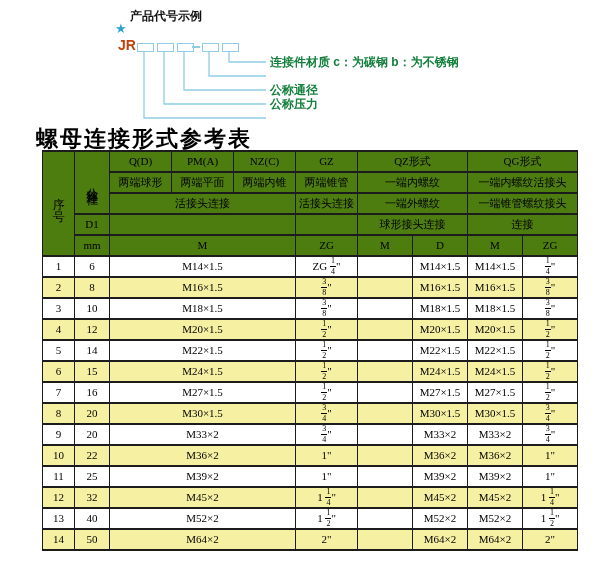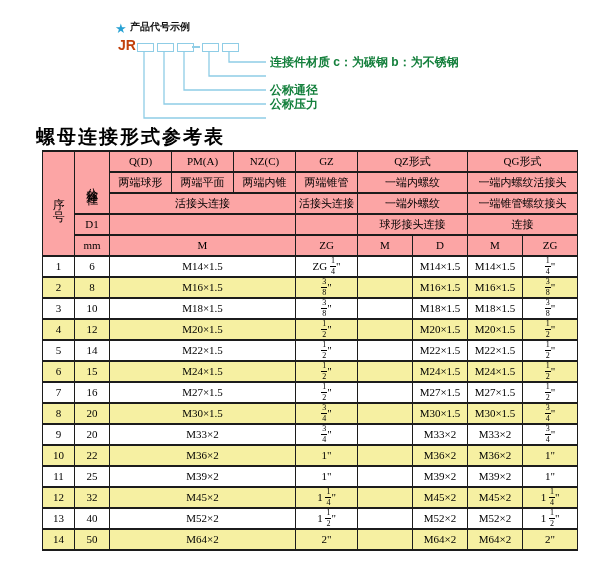--- a/index.html
+++ b/index.html
@@ -1,39 +1,39 @@
 <!DOCTYPE html>
 <html><head>
 <meta charset="utf-8">
 <style>
   html,body{margin:0;padding:0;}
   body{width:600px;height:567px;background:#ffffff;position:relative;
        font-family:"Liberation Sans",sans-serif;color:#000;}
   
   .diagram{position:absolute;left:0;top:0;width:600px;height:150px;}
   .star{position:absolute;left:115px;top:21px;font-size:13px;color:#29a2d4;}
-  .dgm-heading{position:absolute;left:130px;top:20px;font-size:10px;font-weight:bold;color:#111;}
+  .dgm-heading{position:absolute;left:130px;top:8px;font-size:12px;font-weight:bold;color:#111;}
   .jr{position:absolute;left:118px;top:37px;font-size:14px;font-weight:bold;color:#c2410c;
       font-family:"Liberation Sans",sans-serif;}
   .codebox{position:absolute;top:43px;width:15px;height:7px;border:1px solid #8fcde6;background:#fff;}
   .b1{left:137px}.b2{left:157px}.b3{left:177px}.b4{left:202px}.b5{left:222px}
   .dash{position:absolute;left:192px;top:46px;width:8px;height:0;border-top:2px solid #8fcde6;}
   .dgm-lines{position:absolute;left:0;top:0;}
   .dgm-label{position:absolute;left:270px;font-size:12px;font-weight:bold;color:#15803d;
              white-space:nowrap;line-height:13px;}
   .l0{top:56px}.l1{top:70px}.l2{top:84px}.l3{top:98px}.l4{top:112px}
   
-  .tbl-title{position:absolute;left:36px;top:124px;font-size:19px;font-weight:bold;
+  .tbl-title{position:absolute;left:36px;top:124px;font-size:22px;font-weight:bold;
              font-family:"DejaVu Serif",serif;color:#000;letter-spacing:2px;}
   table{position:absolute;left:42px;top:150px;border-collapse:collapse;
         font-family:"Liberation Serif",serif;table-layout:fixed;}
   th,td{border:1px solid #1c1c1c;border-bottom-width:2px;border-top-width:2px;
         padding:0;text-align:center;vertical-align:middle;font-weight:normal;
         font-size:11px;line-height:1.05;height:19px;overflow:hidden;white-space:nowrap;}
-  thead th{background:#fca5a5;text-align:center;}
+  thead th{background:#4d7c0f;text-align:center;}
   tbody td{background:#ffffff;}
   tbody tr.alt td{background:#f6f0a2;}
   .v{writing-mode:vertical-rl;text-orientation:upright;display:inline-block;
      font-size:12px;letter-spacing:2px;}
   .v.seq{letter-spacing:14px;}
   .latin{font-family:"Liberation Serif",serif;}
   .frac{display:inline-block;vertical-align:-4px;text-align:center;font-size:8px;line-height:1;}
   .frac .fn{display:block;border-bottom:1px solid #000;padding:0 1px 1px 1px;}
   .frac .fd{display:block;padding-top:1px;}
 </style>

